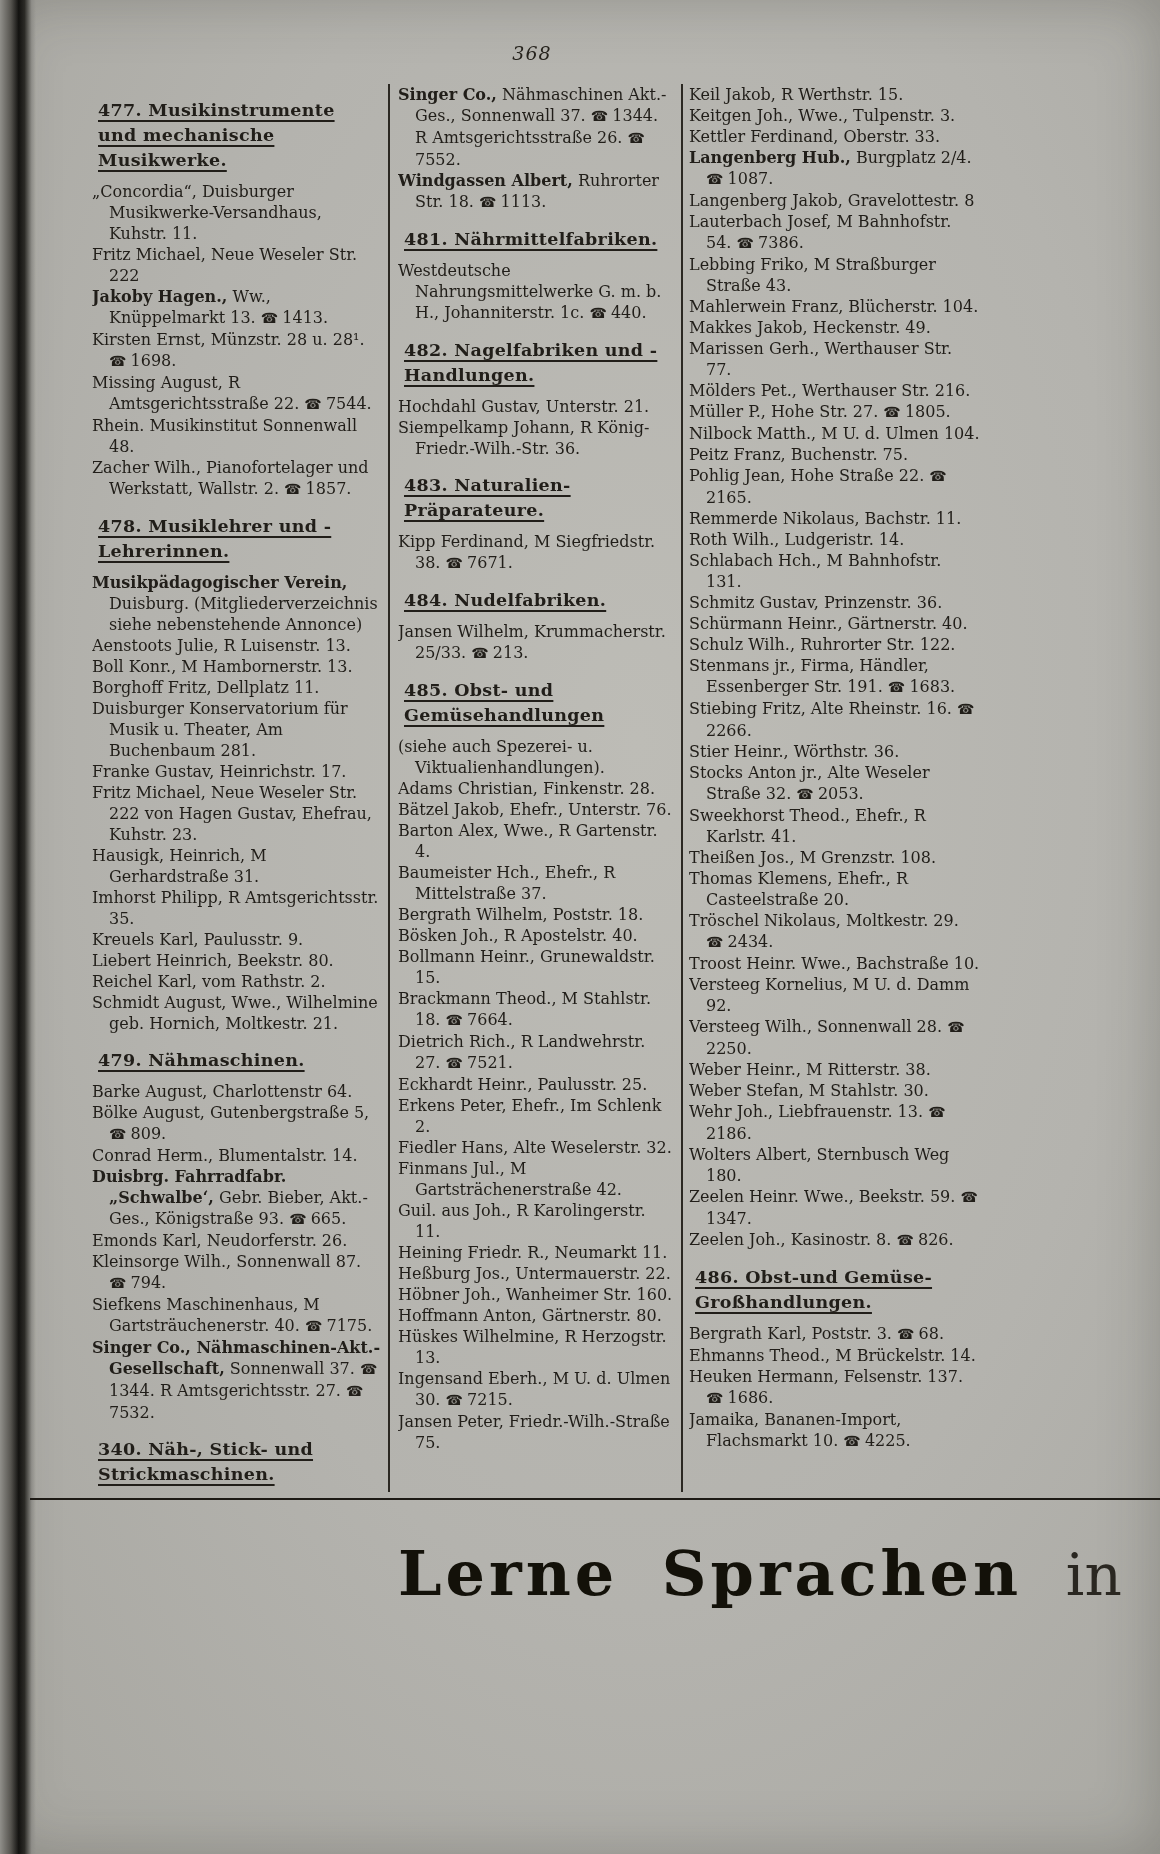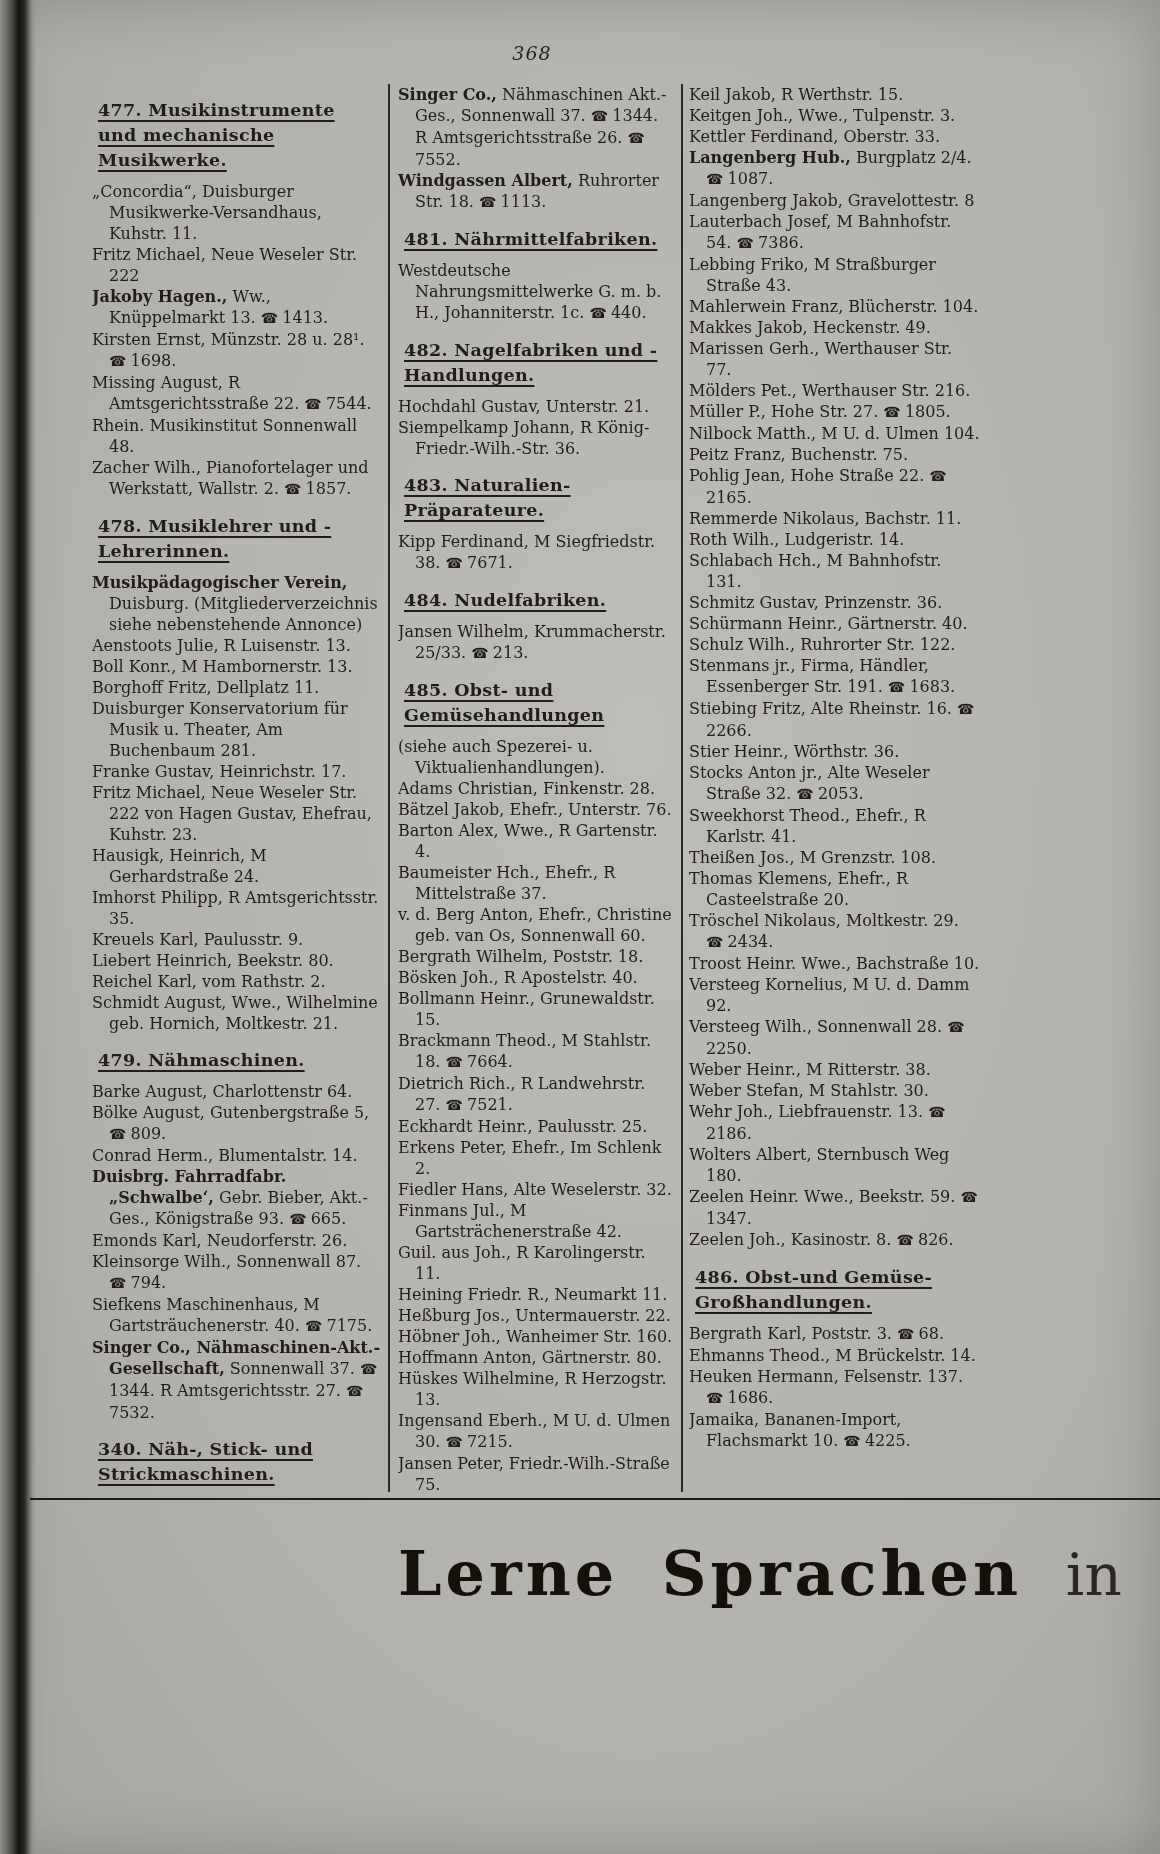--- a/index.html
+++ b/index.html
@@ -73,21 +73,21 @@
       <div class="entry">Rhein. Musikinstitut Sonnenwall 48.</div>
       <div class="entry">Zacher Wilh., Pianofortelager und Werkstatt, Wallstr. 2. <span class="tel">☎</span> 1857.</div>
       <div class="sec-header"><span class="hline">478. Musiklehrer und -Lehrerinnen.</span></div>
       <div class="entry"><span class="lead">Musikpädagogischer Verein,</span> Duisburg. (Mitgliederverzeichnis siehe nebenstehende Annonce)</div>
       <div class="entry">Aenstoots Julie, R Luisenstr. 13.</div>
       <div class="entry">Boll Konr., M Hambornerstr. 13.</div>
       <div class="entry">Borghoff Fritz, Dellplatz 11.</div>
       <div class="entry">Duisburger Konservatorium für Musik u. Theater, Am Buchenbaum 281.</div>
       <div class="entry">Franke Gustav, Heinrichstr. 17.</div>
       <div class="entry">Fritz Michael, Neue Weseler Str. 222 von Hagen Gustav, Ehefrau, Kuhstr. 23.</div>
-      <div class="entry">Hausigk, Heinrich, M Gerhardstraße 24.</div>
+      <div class="entry">Hausigk, Heinrich, M Gerhardstraße 31.</div>
       <div class="entry">Imhorst Philipp, R Amtsgerichtsstr. 35.</div>
       <div class="entry">Kreuels Karl, Paulusstr. 9.</div>
       <div class="entry">Liebert Heinrich, Beekstr. 80.</div>
       <div class="entry">Reichel Karl, vom Rathstr. 2.</div>
       <div class="entry">Schmidt August, Wwe., Wilhelmine geb. Hornich, Moltkestr. 21.</div>
       <div class="sec-header"><span class="hline">479. Nähmaschinen.</span></div>
       <div class="entry">Barke August, Charlottenstr 64.</div>
       <div class="entry">Bölke August, Gutenbergstraße 5, <span class="tel">☎</span> 809.</div>
       <div class="entry">Conrad Herm., Blumentalstr. 14.</div>
       <div class="entry"><span class="lead">Duisbrg. Fahrradfabr. „Schwalbe‘,</span> Gebr. Bieber, Akt.-Ges., Königstraße 93. <span class="tel">☎</span> 665.</div>
@@ -109,21 +109,20 @@
       <div class="sec-header"><span class="hline">483. Naturalien-Präparateure.</span></div>
       <div class="entry">Kipp Ferdinand, M Siegfriedstr. 38. <span class="tel">☎</span> 7671.</div>
       <div class="sec-header"><span class="hline">484. Nudelfabriken.</span></div>
       <div class="entry">Jansen Wilhelm, Krummacherstr. 25/33. <span class="tel">☎</span> 213.</div>
       <div class="sec-header"><span class="hline">485. Obst- und Gemüsehandlungen</span></div>
       <div class="entry">(siehe auch Spezerei- u. Viktualienhandlungen).</div>
       <div class="entry">Adams Christian, Finkenstr. 28.</div>
       <div class="entry">Bätzel Jakob, Ehefr., Unterstr. 76.</div>
       <div class="entry">Barton Alex, Wwe., R Gartenstr. 4.</div>
       <div class="entry">Baumeister Hch., Ehefr., R Mittelstraße 37.</div>
-      <div class="entry">v. d. Berg Anton, Ehefr., Christine geb. van Os, Sonnenwall 60.</div>
       <div class="entry">Bergrath Wilhelm, Poststr. 18.</div>
       <div class="entry">Bösken Joh., R Apostelstr. 40.</div>
       <div class="entry">Bollmann Heinr., Grunewaldstr. 15.</div>
       <div class="entry">Brackmann Theod., M Stahlstr. 18. <span class="tel">☎</span> 7664.</div>
       <div class="entry">Dietrich Rich., R Landwehrstr. 27. <span class="tel">☎</span> 7521.</div>
       <div class="entry">Eckhardt Heinr., Paulusstr. 25.</div>
       <div class="entry">Erkens Peter, Ehefr., Im Schlenk 2.</div>
       <div class="entry">Fiedler Hans, Alte Weselerstr. 32.</div>
       <div class="entry">Finmans Jul., M Gartsträchenerstraße 42.</div>
       <div class="entry">Guil. aus Joh., R Karolingerstr. 11.</div>

